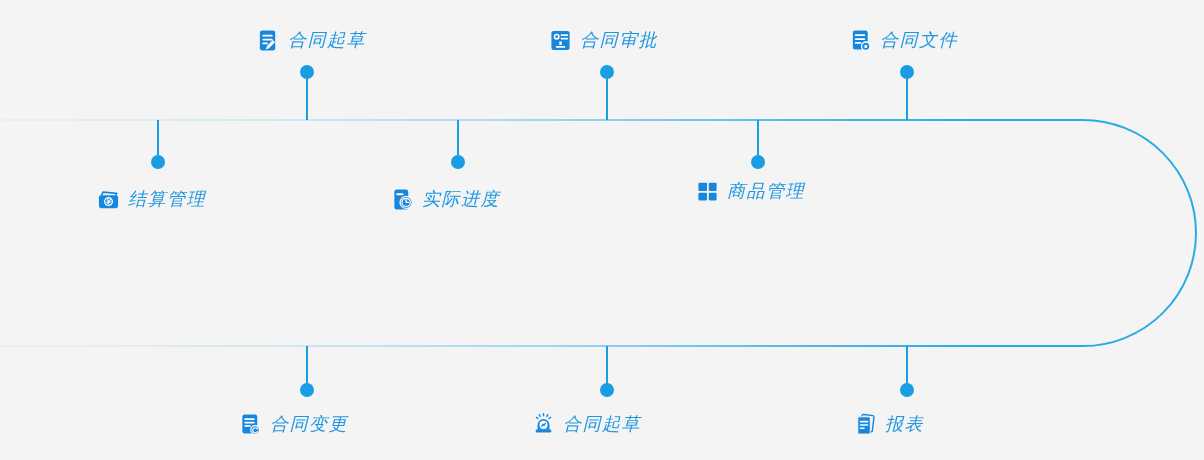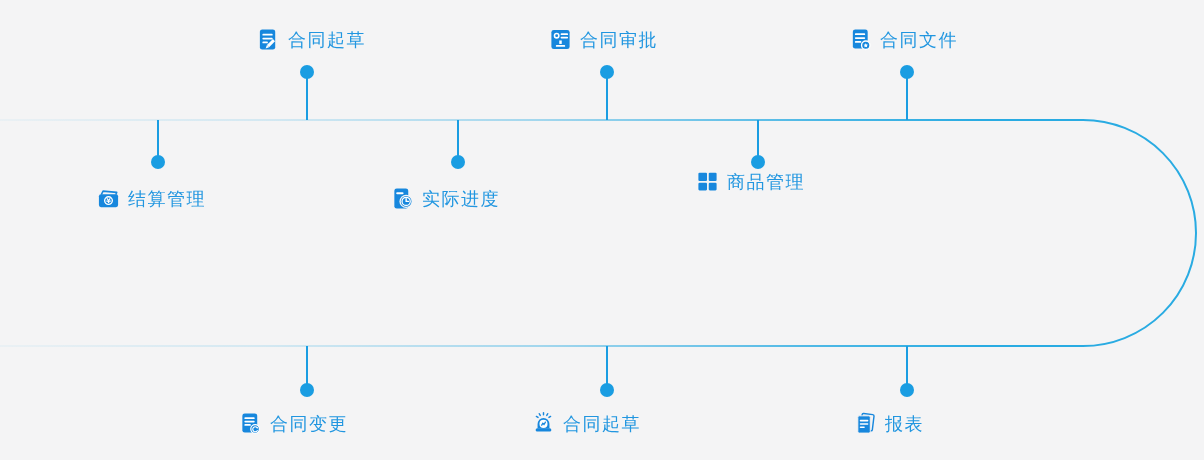--- a/index.html
+++ b/index.html
@@ -9,21 +9,21 @@
     --icon:#1787dd;
     --label:#2196e0;
   }
   html,body{margin:0;padding:0;background:var(--bg);}
   .canvas{
     position:relative;width:1204px;height:460px;overflow:hidden;
     background:var(--bg);
     font-family:"Liberation Sans","DejaVu Sans",sans-serif;
   }
   .wire{position:absolute;left:0;top:0;}
-  .item{position:absolute;display:flex;align-items:flex-start;gap:8px;height:24px;}
+  .item{position:absolute;display:flex;align-items:center;gap:8px;height:24px;font-style:italic;}
   .ic{display:inline-flex;width:23px;height:23px;flex:0 0 auto;}
   .ic svg{width:23px;height:23px;display:block;}
   .lbl{
     font-size:18px;line-height:24px;color:var(--label);
     letter-spacing:1.5px;white-space:nowrap;
   }
 </style>
 </head>
 <body>
 
@@ -135,21 +135,21 @@
         <line x1="6.5" y1="6.5" x2="12" y2="6.5" stroke="#fff" stroke-width="2.2" stroke-linecap="round"></line>
         <circle cx="15.8" cy="15" r="7" fill="#f4f4f5"></circle>
         <circle cx="15.8" cy="15" r="5.6" fill="#1787dd"></circle>
         <circle cx="15.8" cy="15" r="4.3" fill="none" stroke="#fff" stroke-width="1.3"></circle>
         <path d="M15.8,15 V12.3 M15.8,15 H18.2" fill="none" stroke="#fff" stroke-width="1.5" stroke-linecap="round"></path>
       </svg>
     </span>
     <span class="lbl">实际进度</span>
   </div>
 
-  <div class="item" style="left:696px;top:170px">
+  <div class="item" style="left:696px;top:179px">
     <span class="ic">
       <svg viewBox="0 0 24 24">
         <g fill="#1787dd">
           <rect x="2.5" y="2.8" width="9" height="8.8" rx="1.2"></rect>
           <rect x="13.3" y="2.8" width="8.2" height="8.8" rx="1.2"></rect>
           <rect x="2.5" y="13.4" width="9" height="8" rx="1.2"></rect>
           <rect x="13.3" y="13.4" width="8.2" height="8" rx="1.2"></rect>
         </g>
       </svg>
     </span>

